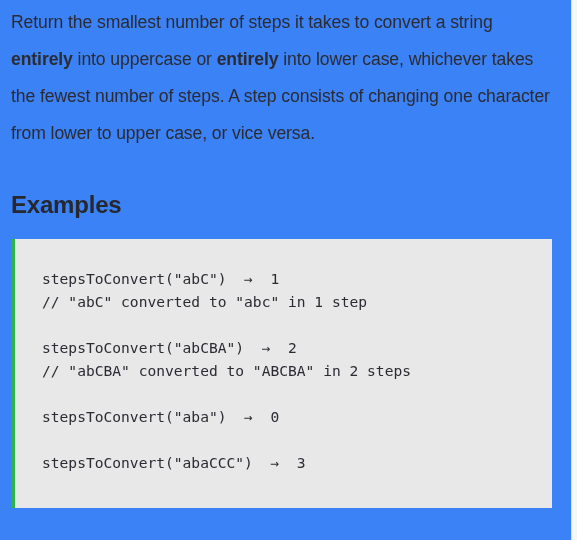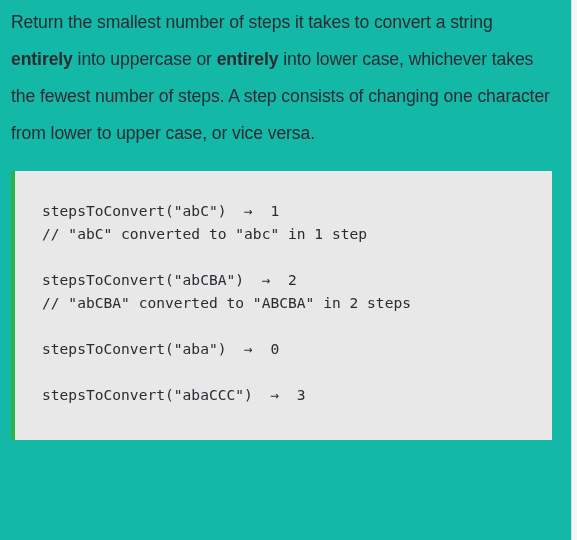--- a/index.html
+++ b/index.html
@@ -13,21 +13,21 @@
     font-family: "Liberation Sans", sans-serif;
     color: #2b2b33;
     overflow: hidden;
     position: relative;
   }
   #page {
     position: absolute;
     left: 0; top: 0;
     width: 572px;
     height: 540px;
-    background: #14b8a6;
+    background: #3b82f6;
     border-right: 1px solid #dcdcdc;
     box-sizing: border-box;
     overflow: hidden;
   }
   .content {
     padding: 0 11px;
   }
   .prose {
     margin: 0;
     padding-top: 4px;
@@ -72,20 +72,21 @@
   }
 </style>
 </head>
 <body>
 
 <div id="page">
   <div class="content">
 
     <p class="prose"><span>Return the smallest number of steps it takes to convert a string </span><b>entirely</b><span> into uppercase or </span><b>entirely</b><span> into lower case, whichever takes the fewest number of steps. A step consists of changing one character from lower to upper case, or vice versa.</span></p>
 
+    <h2 class="section-title">Examples</h2>
 
     <div class="code-block">
       <pre class="code">stepsToConvert("abC")  →  1
 // "abC" converted to "abc" in 1 step
 
 stepsToConvert("abCBA")  →  2
 // "abCBA" converted to "ABCBA" in 2 steps
 
 stepsToConvert("aba")  →  0
 

